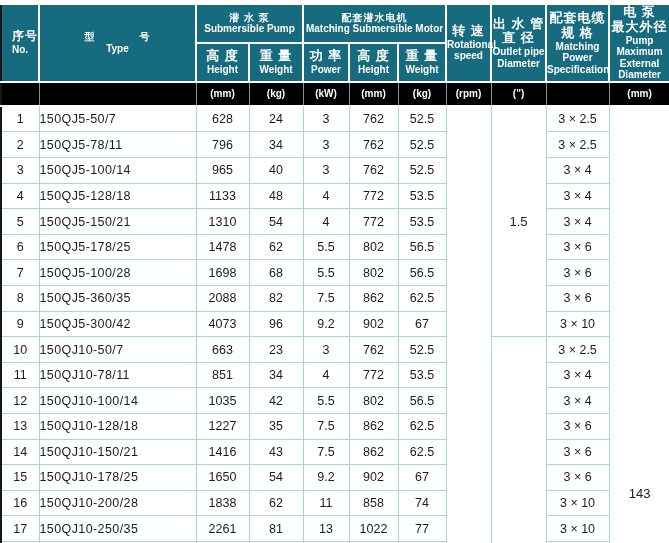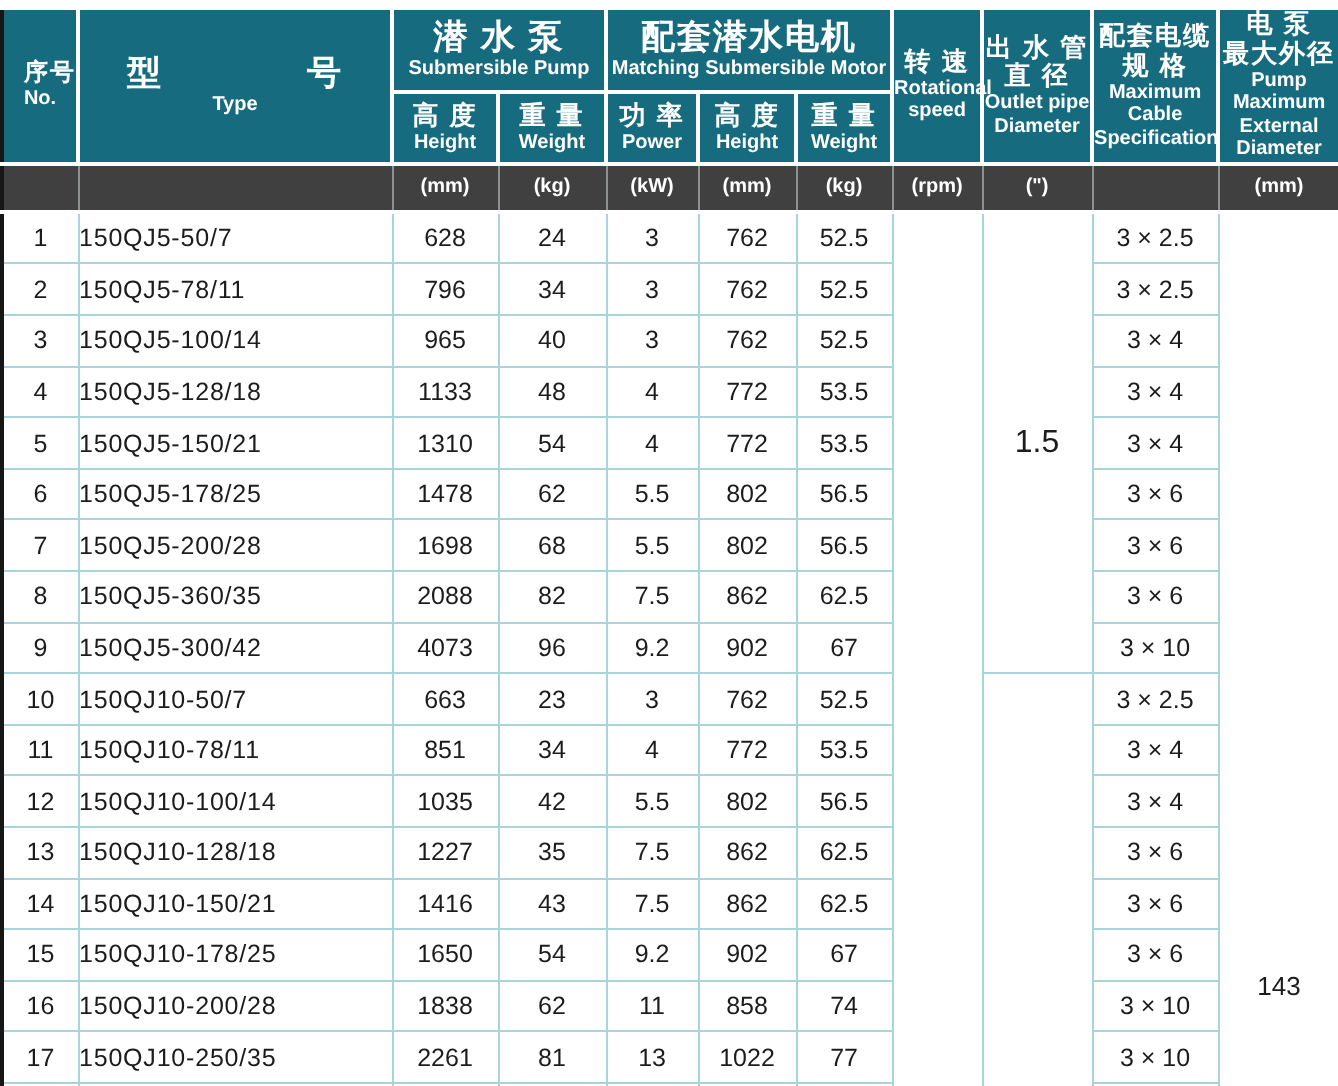--- a/index.html
+++ b/index.html
@@ -5,34 +5,34 @@
   html,body{margin:0;padding:0;background:#fff;}
   .page{width:669px;height:543px;background:#fff;overflow:hidden;
         font-family:"Liberation Sans","DejaVu Sans",sans-serif;}
   table{border-collapse:collapse;table-layout:fixed;width:669px;margin-top:3px;
         border-left:2px solid #161616;border-bottom:2px solid #161616;border-right:1px solid #a8d4de;}
   
   thead th{background:#176b7e;color:#fff;border:2px solid #fff;font-weight:bold;
            padding:0;vertical-align:middle;text-align:center;line-height:1.15;}
   thead tr>*:first-child{border-left:2px solid #161616;}
   thead tr:last-child th{border-left-width:1px;border-right-width:1px;}
-  .zh{font-size:17px;letter-spacing:1px;display:block;white-space:pre;}
+  .zh{font-size:10px;letter-spacing:1px;display:block;white-space:pre;}
   .zhs{font-size:13px;letter-spacing:1px;display:block;white-space:pre;}
   .en{font-size:10px;font-weight:bold;letter-spacing:0;display:block;line-height:1.15;}
   
-  tr.units th{background:#404040;color:#fff;font-size:10px;font-weight:bold;height:22px;
+  tr.units th{background:#000000;color:#fff;font-size:10px;font-weight:bold;height:22px;
               border:1px solid #8c9194;border-top:2px solid #fff;border-bottom:2px solid #fff;}
   tr.units th:first-child{border-left:2px solid #161616;}
   
   tbody td{border:1px solid #a8d4de;background:#fff;color:#1c1c1c;font-size:12.5px;
            text-align:center;vertical-align:middle;padding:0;height:24.6px;}
   tbody tr>td:first-child{border-left:2px solid #161616;}
   td.c-type{text-align:left;padding-left:0;letter-spacing:.4px;}
   td.c-rpm{vertical-align:bottom;padding-bottom:5px;font-size:13px;}
-  td.c-outlet{font-size:16px;margin-left:39px;}
+  td.c-outlet{font-size:13px;margin-left:39px;}
   td.c-dia{position:relative;}
   td.c-dia span{position:absolute;top:84%;left:0;width:100%;text-align:center;
                 transform:translateY(-50%);font-size:13px;}
   col.w-no{width:38px}col.w-type{width:157px}col.w-ph{width:53px}col.w-pw{width:54px}
   col.w-po{width:46px}col.w-mh{width:49px}col.w-mw{width:48px}col.w-rpm{width:45px}
   col.w-out{width:55px}col.w-cab{width:63px}col.w-dia{width:61px}
 </style>
 </head>
 <body>
 
@@ -74,21 +74,21 @@
           <span class="en">Rotational speed</span>
         </th>
         <th rowspan="2">
           <span class="zhs">出 水 管</span>
           <span class="zhs">直 径</span>
           <span class="en">Outlet pipe Diameter</span>
         </th>
         <th rowspan="2">
           <span class="zhs">配套电缆</span>
           <span class="zhs">规 格</span>
-          <span class="en">Maximum Cable Specification</span>
+          <span class="en">Matching Power Specification</span>
         </th>
         <th rowspan="2">
           <span class="zhs">电 泵</span>
           <span class="zhs">最大外径</span>
           <span class="en">Pump Maximum External Diameter</span>
         </th>
       </tr>
       <tr style="height:24px;">
         <th>
           <span class="zhs">高 度</span>
@@ -186,21 +186,21 @@
           <td class="c-type">150QJ5-178/25</td>
           <td>1478</td>
           <td>62</td>
           <td>5.5</td>
           <td>802</td>
           <td>56.5</td>
           <td class="c-cable">3 × 6</td>
         </tr>
         <tr>
           <td class="c-no">7</td>
-          <td class="c-type">150QJ5-200/28</td>
+          <td class="c-type">150QJ5-100/28</td>
           <td>1698</td>
           <td>68</td>
           <td>5.5</td>
           <td>802</td>
           <td>56.5</td>
           <td class="c-cable">3 × 6</td>
         </tr>
         <tr>
           <td class="c-no">8</td>
           <td class="c-type">150QJ5-360/35</td>

